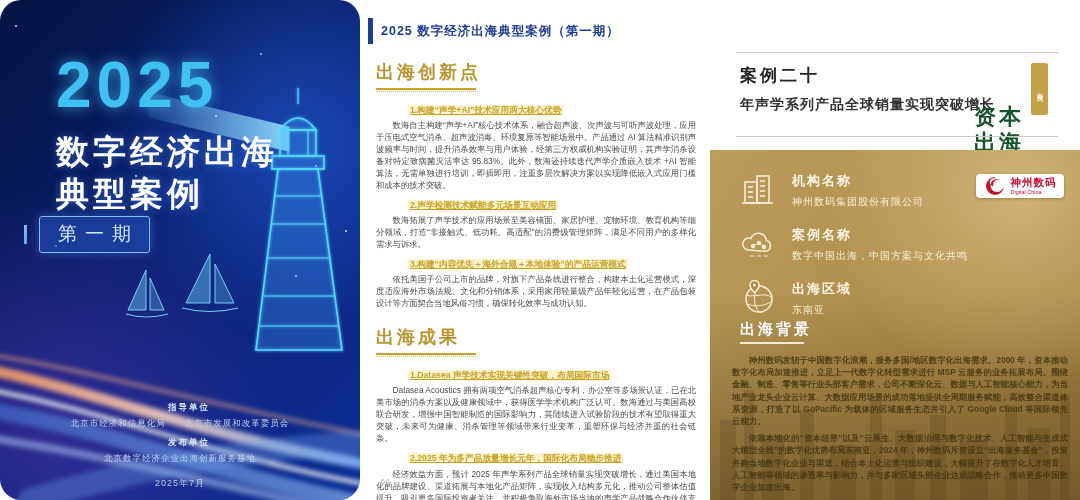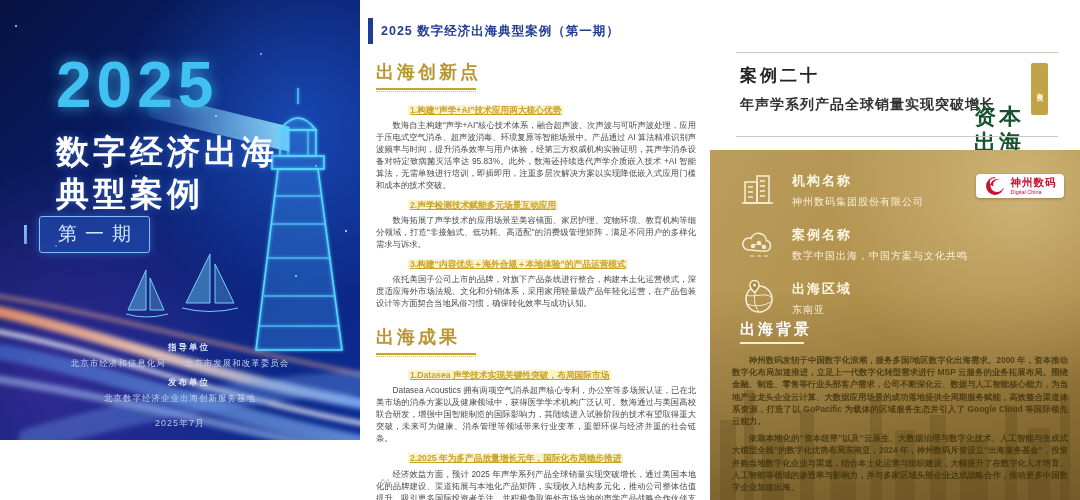--- a/index.html
+++ b/index.html
@@ -3,25 +3,26 @@
 <meta charset="utf-8">
 <style>
   html,body{margin:0;padding:0;background:#e8e8e8;}
   *{box-sizing:border-box;}
   .stage{
     position:relative;width:1080px;height:500px;overflow:hidden;background:#fff;
     font-family:"Liberation Sans","DejaVu Sans",sans-serif;display:flex;
   }
   
   .cover{
-    position:relative;width:360px;height:440px;flex:0 0 360px;overflow:hidden;
+    position:relative;width:360px;height:500px;flex:0 0 360px;overflow:hidden;
     background:
       radial-gradient(circle at 82% 28%, rgba(40,120,255,.45), transparent 42%),
       radial-gradient(circle at 15% 85%, rgba(120,60,200,.35), transparent 45%),
       linear-gradient(135deg,#061343 0%,#0a1f6e 45%,#0d2d96 100%);
+    border-radius: 21px;
   }
   .stars{position:absolute;top:25px;left:15px;width:2px;height:2px;border-radius:50%;background:#bfe6ff;
     box-shadow:60px 40px 0 0 #9fd4ff,200px 90px 0 0 #cfeeff,245px 28px 0 0 #8fc8ff,
     120px 150px 0 0 #bfe6ff,300px 140px 0 0 #a5d8ff,40px 220px 0 0 #8fc8ff,330px 205px 0 0 #cfeeff,
     170px 55px 0 0 #9fd4ff,280px 250px 0 0 #bfe6ff;}
   .cover-year{position:absolute;left:56px;top:48px;font-size:64px;font-weight:bold;letter-spacing:5px;
     color:#41c0f2;text-shadow:0 0 14px rgba(65,192,242,.75);}
   .cover-title1{position:absolute;left:56px;top:130px;font-size:33px;font-weight:bold;color:#fff;letter-spacing:4px;text-shadow:0 0 8px rgba(90,160,255,.5);}
   .cover-title2{position:absolute;left:56px;top:172px;font-size:33px;font-weight:bold;color:#fff;letter-spacing:4px;text-shadow:0 0 8px rgba(90,160,255,.5);}
   .issue-wrap{position:absolute;left:24px;top:216px;display:flex;align-items:center;}

